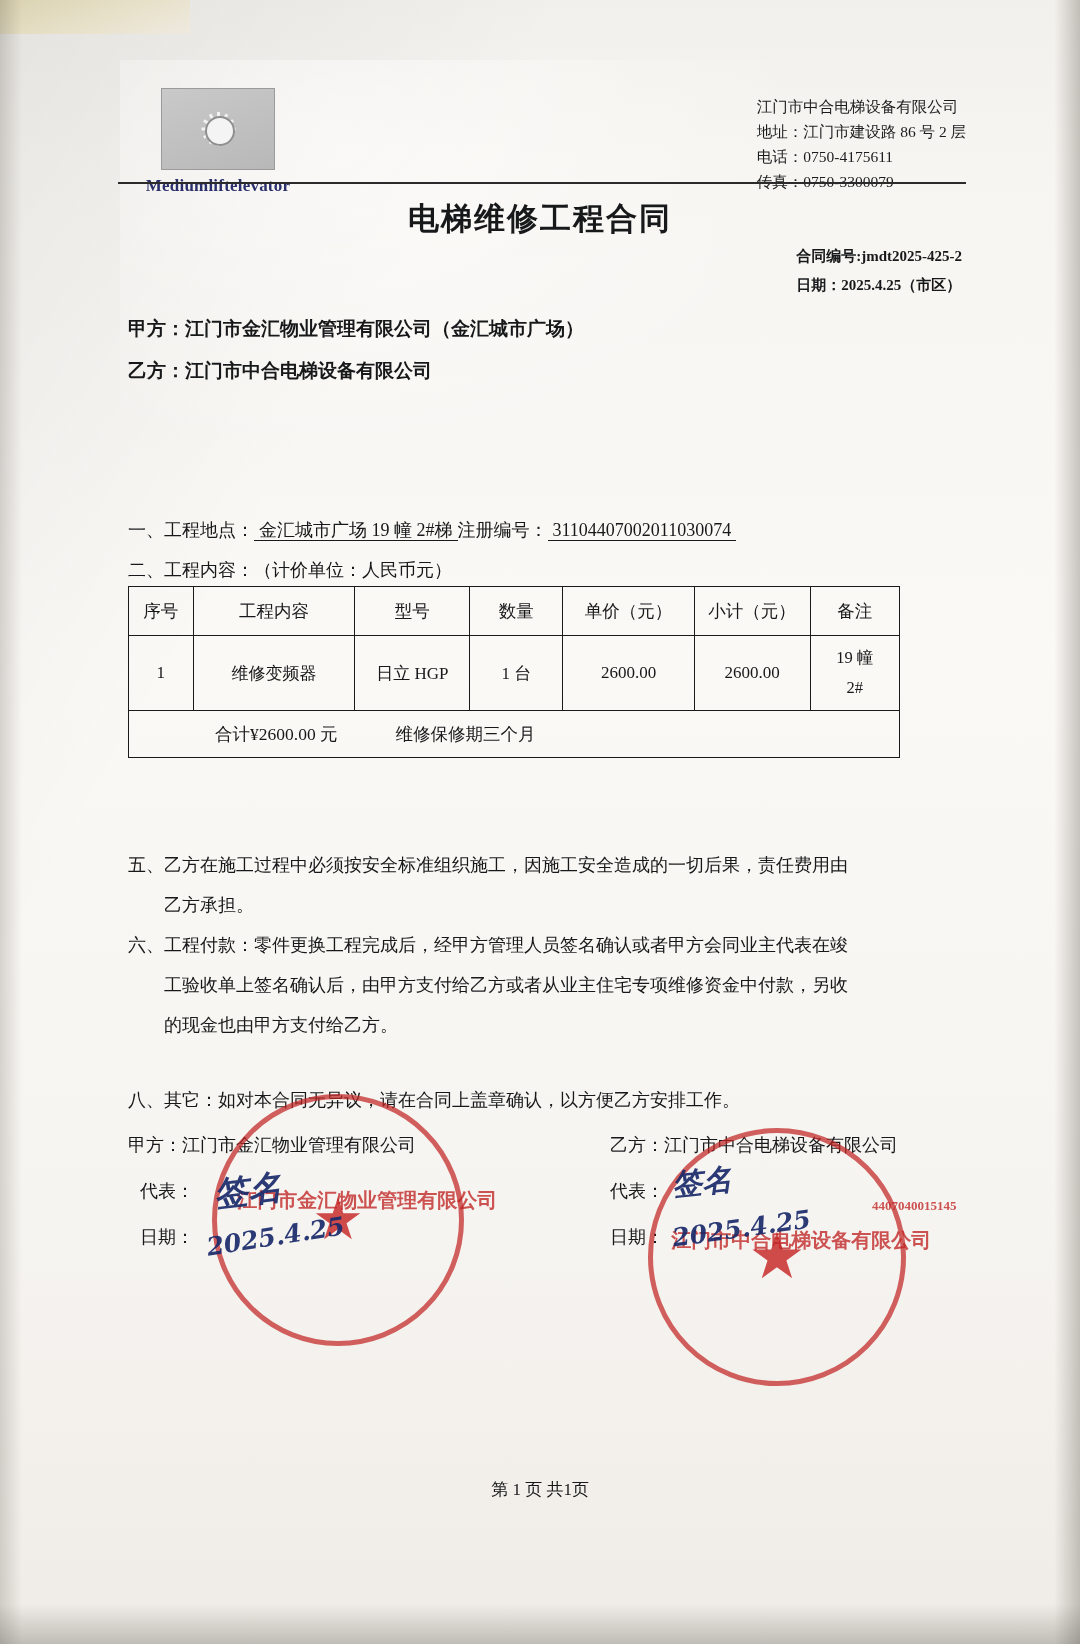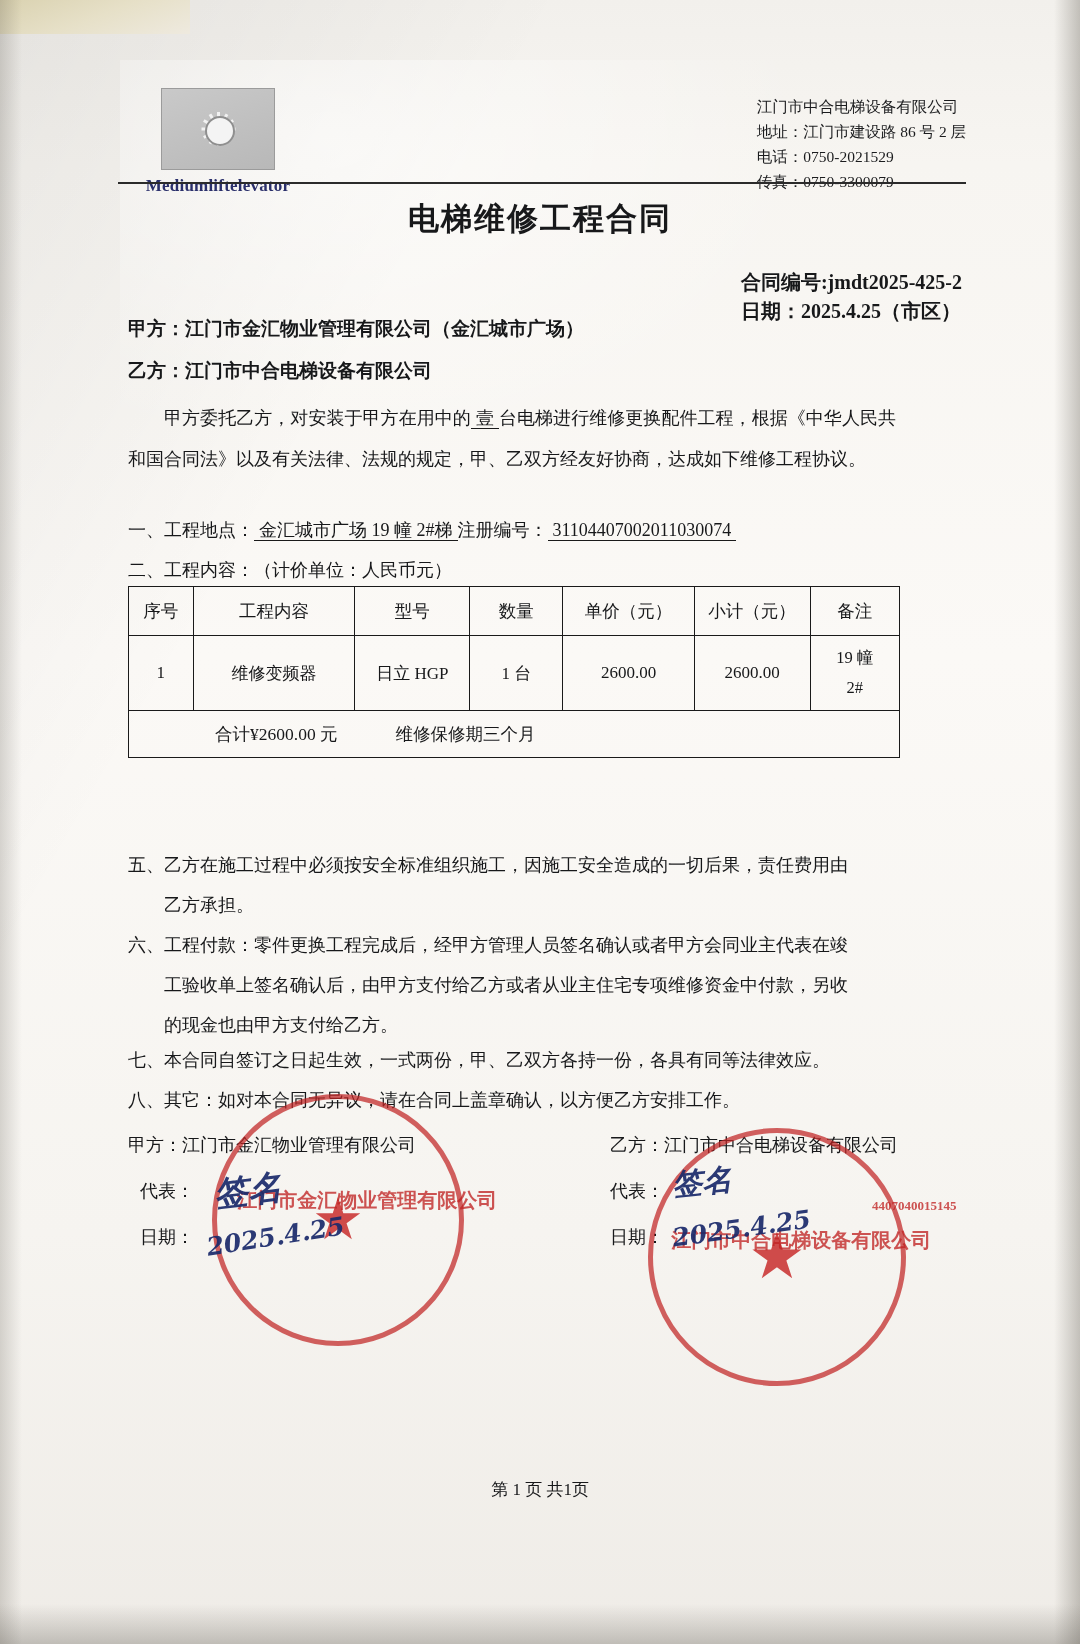--- a/index.html
+++ b/index.html
@@ -139,24 +139,23 @@
     font-weight: bold;
     letter-spacing: 2px;
     font-family: "Liberation Serif", "DejaVu Serif", serif;
   }
 
   .meta {
     position: absolute;
     right: 118px;
     top: 242px;
     text-align: left;
-    font-size: 20px;
+    font-size: 15px;
     line-height: 29px;
     font-weight: bold;
-    margin-top: 26px;
   }
 
   .parties {
     position: absolute;
     left: 128px;
     top: 308px;
     font-size: 19px;
     font-weight: bold;
     line-height: 42px;
   }
@@ -324,41 +323,38 @@
           <div class="ray" style="transform:rotate(90deg)"></div>
           <div class="ray" style="transform:rotate(120deg)"></div>
           <div class="ray" style="transform:rotate(150deg)"></div>
           <div class="sun"></div>
         </div>
         <div class="logo-name">Mediumliftelevator</div>
       </div>
       <div class="company-info">
         <div>江门市中合电梯设备有限公司</div>
         <div>地址：江门市建设路 86 号 2 层</div>
-        <div>电话：0750-2021529</div>
+        <div>电话：0750-4175611</div>
         <div>传真：0750-3300079</div>
       </div>
     </div>
     <div class="rule"></div>
 
     <div class="doc-title">电梯维修工程合同</div>
 
     <div class="meta">
       <div>合同编号:jmdt2025-425-2</div>
       <div>日期：2025.4.25（市区）</div>
     </div>
 
     <div class="parties">
       <div>甲方：江门市金汇物业管理有限公司（金汇城市广场）</div>
       <div>乙方：江门市中合电梯设备有限公司</div>
     </div>
 
-    <div class="intro">
-      <span>甲方委托乙方，对安装于甲方在用中的</span><span class="u">壹</span><span>台电梯进行维修更换配件工程，根据《中华人民共和国合同法》以及有关法律、法规的规定，甲、乙双方经友好协商，达成如下维修工程协议。</span>
-    </div>
 
     <div class="clause" style="top:510px">
       <span>一、工程地点：</span><span class="u">金汇城市广场 19 幢 2#梯</span><span>注册编号：</span><span class="u">31104407002011030074</span>
     </div>
 
     <div class="clause" style="top:550px">二、工程内容：（计价单位：人民币元）</div>
 
     <table class="tbl">
       <thead>
         <tr>
@@ -398,21 +394,20 @@
       <span class="hang">五、乙方在施工过程中必须按安全标准组织施工，因施工安全造成的一切后果，责任费用由</span>
       <span class="sub">乙方承担。</span>
     </div>
 
     <div class="clause" style="top:925px">
       <span class="hang">六、工程付款：零件更换工程完成后，经甲方管理人员签名确认或者甲方会同业主代表在竣</span>
       <span class="sub">工验收单上签名确认后，由甲方支付给乙方或者从业主住宅专项维修资金中付款，另收</span>
       <span class="sub">的现金也由甲方支付给乙方。</span>
     </div>
 
-    <div class="clause" style="top:1040px">七、本合同自签订之日起生效，一式两份，甲、乙双方各持一份，各具有同等法律效应。</div>
 
     <div class="clause" style="top:1080px">八、其它：如对本合同无异议，请在合同上盖章确认，以方便乙方安排工作。</div>
 
     <div class="sign-left">
       <div>甲方：江门市金汇物业管理有限公司</div>
       <div><span>代表：</span><span class="sig-line"></span></div>
       <div><span>日期：</span><span class="sig-line"></span></div>
     </div>
 
     <div class="sign-right">

